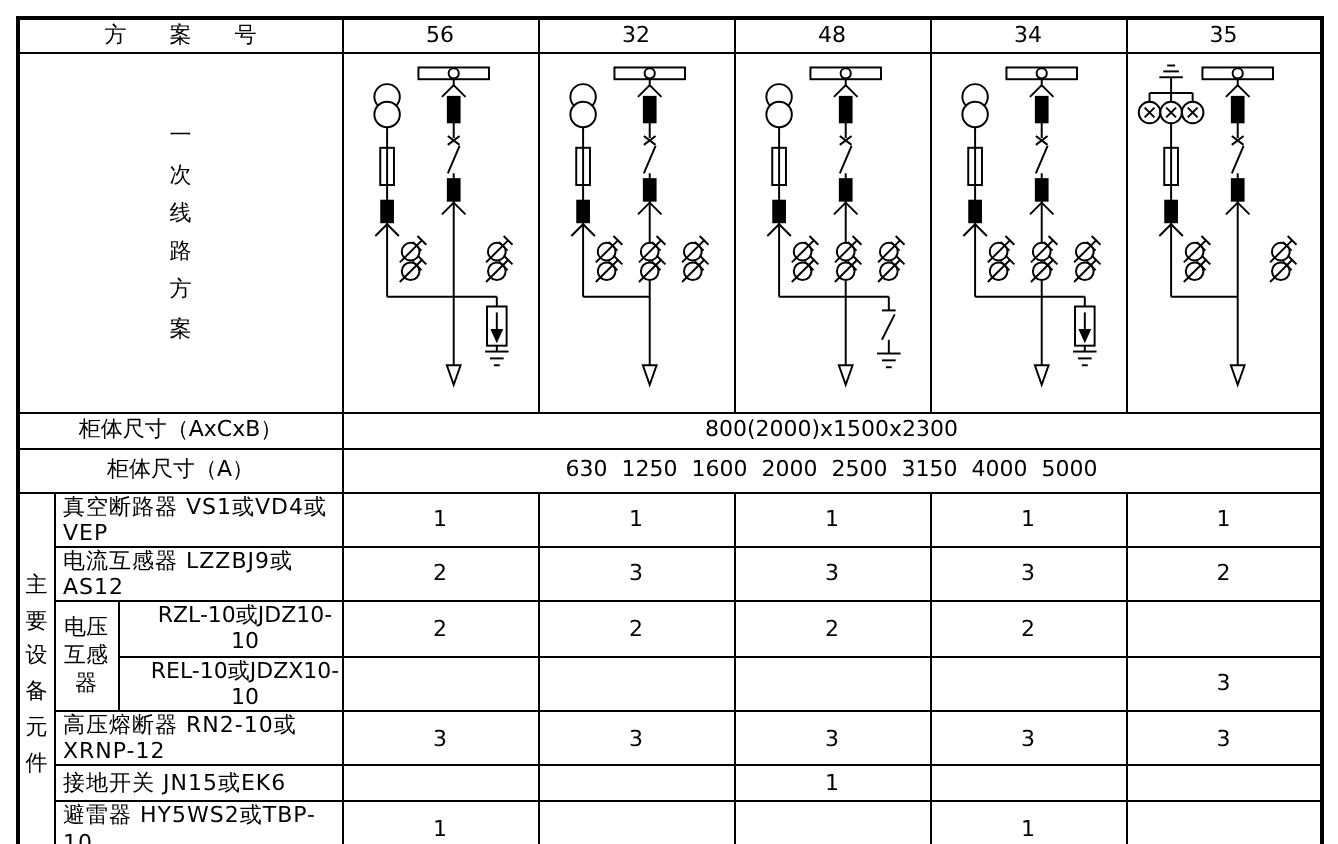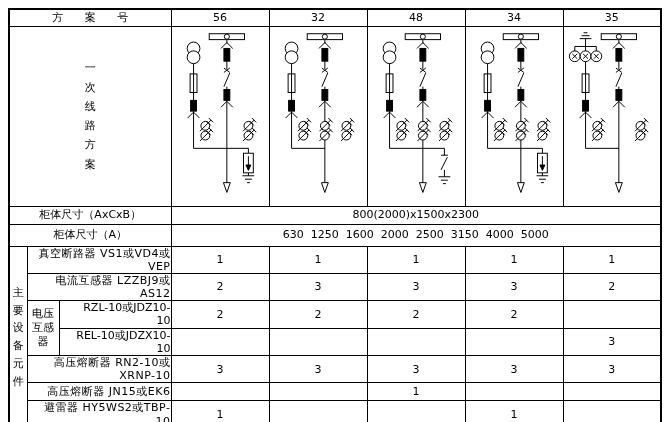--- a/index.html
+++ b/index.html
@@ -2,22 +2,22 @@
 <html><head>
 <meta charset="utf-8">
 <style>
   *{box-sizing:border-box;margin:0;padding:0}
   html,body{width:669px;height:422px;background:#fff;overflow:hidden;
     font-family:"DejaVu Sans","Liberation Sans",sans-serif;color:#000}
   .wrap{position:absolute;left:8px;top:8px}
   table{border-collapse:collapse;table-layout:fixed;border:2px solid #000;background:#fff}
   td{border:1px solid #000;font-size:11px;text-align:center;vertical-align:middle;
      overflow:hidden;line-height:1.2;background:#fff;padding:0}
-  td.lbl{text-align:right;padding-left:4px;letter-spacing:0.5px}
-  td.code{text-align:right;padding-left:15px}
+  td.lbl{text-align:left;padding-left:4px;letter-spacing:0.5px}
+  td.code{text-align:center;padding-left:15px}
   .spread{letter-spacing:9px;padding-left:9px}
   .vtext{line-height:1.75;font-size:11px}
   .vtight{line-height:1.62;font-size:11px}
   .pre{white-space:pre}
   .vtcell div{line-height:1.3}
   .diagcell{vertical-align:top;padding-top:1px}
   svg.scheme{display:block;margin:0 auto;stroke:#000;fill:none;stroke-width:1}
 </style>
 </head>
 <body>
@@ -391,29 +391,29 @@
   </tr>
   <tr style="height:18px">
     <td class="code">REL-10或JDZX10-10</td>
     <td></td>
     <td></td>
     <td></td>
     <td></td>
     <td>3</td>
   </tr>
   <tr style="height:18px">
-    <td colspan="2" class="lbl">高压熔断器 RN2-10或XRNP-10</td>
-    <td>3</td>
-    <td>3</td>
-    <td>3</td>
-    <td>3</td>
-    <td>3</td>
-  </tr>
-  <tr style="height:18px">
-    <td colspan="2" class="lbl">高压熔断器 JN15或EK6</td>
+    <td colspan="2" class="lbl">高压熔断器 RN2-10或XRNP-12</td>
+    <td>3</td>
+    <td>3</td>
+    <td>3</td>
+    <td>3</td>
+    <td>3</td>
+  </tr>
+  <tr style="height:18px">
+    <td colspan="2" class="lbl">接地开关 JN15或EK6</td>
     <td></td>
     <td></td>
     <td>1</td>
     <td></td>
     <td></td>
   </tr>
   <tr style="height:18px">
     <td colspan="2" class="lbl">避雷器 HY5WS2或TBP-10</td>
     <td>1</td>
     <td></td>

